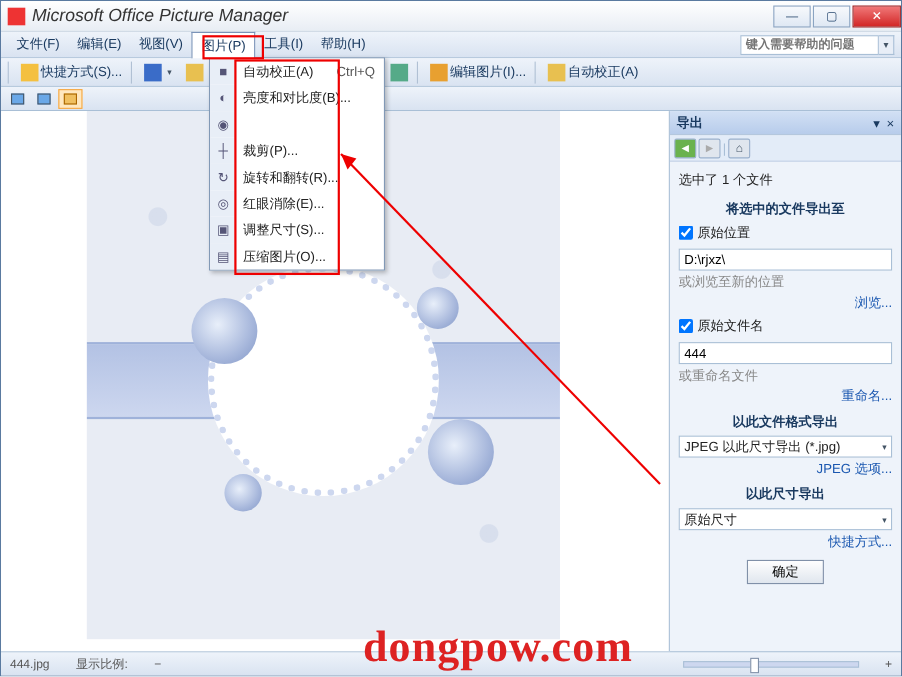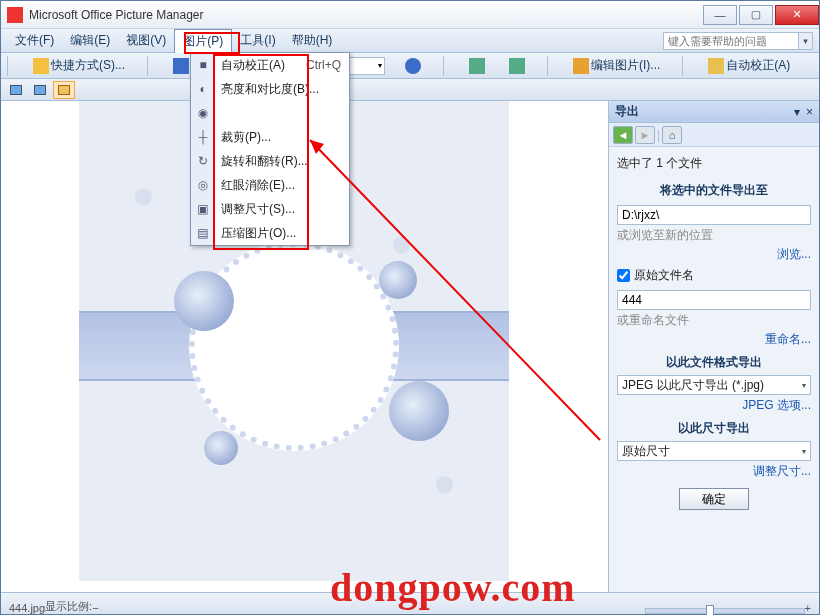--- a/index.html
+++ b/index.html
@@ -1,30 +1,30 @@
 <!DOCTYPE html>
 <html><head>
 <meta charset="utf-8">
 <style>
 * { box-sizing: border-box; margin: 0; padding: 0; font-family: "Microsoft YaHei", Tahoma, sans-serif; }
 body { width: 820px; height: 615px; overflow: hidden; background: #fff; position: relative; }
 .window { width: 820px; height: 615px; border: 1px solid #5a7aa0; display: flex; flex-direction: column; background: #fff; }
 .titlebar { height: 28px; background: linear-gradient(#fff,#e8edf4); display: flex; align-items: center; padding: 0 0 0 6px; border-bottom: 1px solid #c9d4e2; }
 .titlebar .app-icon { width: 16px; height: 16px; background: #e33; margin-right: 6px; display:inline-block; }
-.titlebar .title { font-size: 12px; color: #333; flex: 1; }
+.titlebar .title { font-size: 16px; color: #333; flex: 1; font-style: italic; }
 .winbtns { display: flex; }
 .winbtn { width: 34px; height: 20px; margin-left: 2px; display:flex;align-items:center;justify-content:center; font-size:11px; border:1px solid #8aa4c2; background:linear-gradient(#f7f9fc,#dfe8f4); color:#2a4a70; }
 .winbtn.close { background: linear-gradient(#f07878,#d22626); color:#fff; width:44px; border-color:#a02020; }
 .menubar { height: 24px; background: linear-gradient(#eef3fa,#d9e3f1); display: flex; align-items: center; padding: 0 6px; border-bottom:1px solid #a9bfd6; font-size:12px; }
 .menubar .mi { padding: 3px 8px; cursor: default; color:#1a3a60; }
 .menubar .mi.open { background:#fff; border:1px solid #7a93b8; border-bottom:none; position:relative; z-index:30; }
 .menubar .helpbox { margin-left:auto; }
-.menubar .helpbox input { width:136px; height:18px; font-size:11px; border:1px solid #a9bfd6; padding:0 4px; color:#888; }
+.menubar .helpbox input { width:126px; height:18px; font-size:11px; border:1px solid #a9bfd6; padding:0 4px; color:#888;font-weight:bold; }
 .menubar .hb-dd { width:14px;height:18px;border:1px solid #a9bfd6;border-left:none;background:#e8eef7;display:inline-block;vertical-align:top;text-align:center;font-size:9px;line-height:16px;color:#456; }
-.toolbar { height: 26px; background: linear-gradient(#eef3fa,#d9e3f1); display:flex; align-items:center; padding:0 4px; border-bottom:1px solid #a9bfd6; font-size:12px; gap:16px; }
+.toolbar { height: 26px; background: linear-gradient(#eef3fa,#d9e3f1); display:flex; align-items:center; padding:0 4px; border-bottom:1px solid #a9bfd6; font-size:12px; gap:2px; }
 .tb-sep { width:4px; height:20px; border-left:1px solid #b0c0d4; margin:0 2px; }
 .tb-btn { height:20px; padding:0 4px; display:flex;align-items:center; gap:2px; color:#1a3a60; }
 .tb-ico { width:16px;height:16px;display:inline-block; }
 .tb-dd { width:10px; text-align:center; font-size:8px; color:#456; }
 .zoom-combo { width:60px;height:18px;border:1px solid #a9bfd6;background:#fff;display:flex;align-items:center;padding:0 2px;font-size:11px; }
 .viewbar { height:22px; background:linear-gradient(#eef3fa,#d9e3f1); border-bottom:1px solid #a9bfd6; display:flex; align-items:center; padding:0 4px; gap:2px; }
 .vb-btn { width:22px;height:18px;border:1px solid transparent;display:flex;align-items:center;justify-content:center; }
 .vb-btn.active { border-color:#f4a640;background:#ffe8c0; }
 .content { flex:1; display:flex; min-height:0; }
 .canvas { flex:1; background:#fff; position:relative; overflow:hidden; border-right:1px solid #a9bfd6; }
@@ -54,21 +54,21 @@
 .side-body .blk { margin-bottom:10px; }
 .side-body .sec { color:#1a3a60; font-weight:bold; margin:6px 0 4px;text-align:center; }
 .chk { display:flex;align-items:center;gap:4px;margin:4px 0; }
 .chk input { width:13px;height:13px; }
 .txt-in { width:100%; height:20px; border:1px solid #a9bfd6; background:#fff; padding:0 4px; font-size:12px; margin:2px 0; }
 .gray { color:#888; }
 .lnk { color:#1a57b0; text-align:right; display:block; margin:2px 0; }
 .sel { width:100%; height:20px; border:1px solid #a9bfd6; background:#fff; display:flex;align-items:center;padding:0 4px;font-size:12px;justify-content:space-between; }
 .sel .cv { font-size:8px;color:#456; }
 .okbtn { display:block; margin:8px auto 0; width:70px;height:22px;border:1px solid #8090a8;background:linear-gradient(#fefefe,#e0e6ee);font-size:12px; }
-.statusbar { height:22px; border-top:1px solid #a9bfd6; background:linear-gradient(#eef3fa,#d9e3f1); display:flex;align-items:flex-end;padding:0 8px;font-size:11px;color:#555;gap:0; }
+.statusbar { height:22px; border-top:1px solid #a9bfd6; background:linear-gradient(#eef3fa,#d9e3f1); display:flex;align-items:center;padding:0 8px;font-size:11px;color:#555;gap:24px; }
 .statusbar .zoom-slider { margin-left:auto; width:160px;height:6px;background:#cdd7ef;border:1px solid #a9bfd6;position:relative; }
 .statusbar .zoom-slider .thumb { position:absolute; left:60px; top:-4px; width:8px; height:14px; background:#fff;border:1px solid #8090a8; }
 .dropdown { position:absolute; left:190px; top:52px; width:160px; background:#fff; border:1px solid #8299b6; box-shadow:2px 2px 4px rgba(0,0,0,.25); z-index:25; font-size:12px; }
 .dd-row { display:flex; align-items:center; height:24px; }
 .dd-ico-col { width:24px; height:24px; background:#e8eef7; display:flex;align-items:center;justify-content:center;font-size:12px;color:#557; }
 .dd-label { flex:1; padding:0 6px; color:#222; }
 .dd-sc { padding-right:8px; color:#555; }
 .redbox1 { position:absolute; left:184px; top:32px; width:56px; height:22px; border:2px solid #e00; z-index:40; }
 .redbox2 { position:absolute; left:213px; top:54px; width:96px; height:196px; border:2px solid #e00; z-index:40; }
 .arrow-svg { position:absolute; left:300px; top:130px; z-index:40; }
@@ -178,20 +178,24 @@
       <div class="side-nav">
         <span class="nav-ico nav-back">◄</span>
         <span class="nav-ico nav-fwd">►</span>
         <span style="color:#a9bfd6">|</span>
         <span class="nav-ico nav-home">⌂</span>
       </div>
       <div class="side-body">
         <div class="blk">选中了 1 个文件</div>
 
         <div class="sec">将选中的文件导出至</div>
+        <label class="chk">
+            <input type="checkbox" checked="" style="">
+            <span>原始位置</span>
+          </label>
         <input class="txt-in" value="D:\rjxz\" style="">
         <div class="gray">或浏览至新的位置</div>
         <span class="lnk">浏览...</span>
 
         <label class="chk">
             <input type="checkbox" checked="" style="">
             <span>原始文件名</span>
           </label>
         <input class="txt-in" value="444" style="">
         <div class="gray">或重命名文件</div>
@@ -202,21 +206,21 @@
             <span>JPEG 以此尺寸导出 (*.jpg)</span>
             <span class="cv">▾</span>
           </div>
         <span class="lnk">JPEG 选项...</span>
 
         <div class="sec">以此尺寸导出</div>
         <div class="sel">
             <span>原始尺寸</span>
             <span class="cv">▾</span>
           </div>
-        <span class="lnk">调整尺寸...</span>
+        <span class="lnk">快捷方式...</span>
 
         <button class="okbtn">确定</button>
       </div>
     </div>
   </div>
 
   <div class="statusbar">
     <span>444.jpg</span>
     <span>显示比例:</span>
     <span>−</span>

